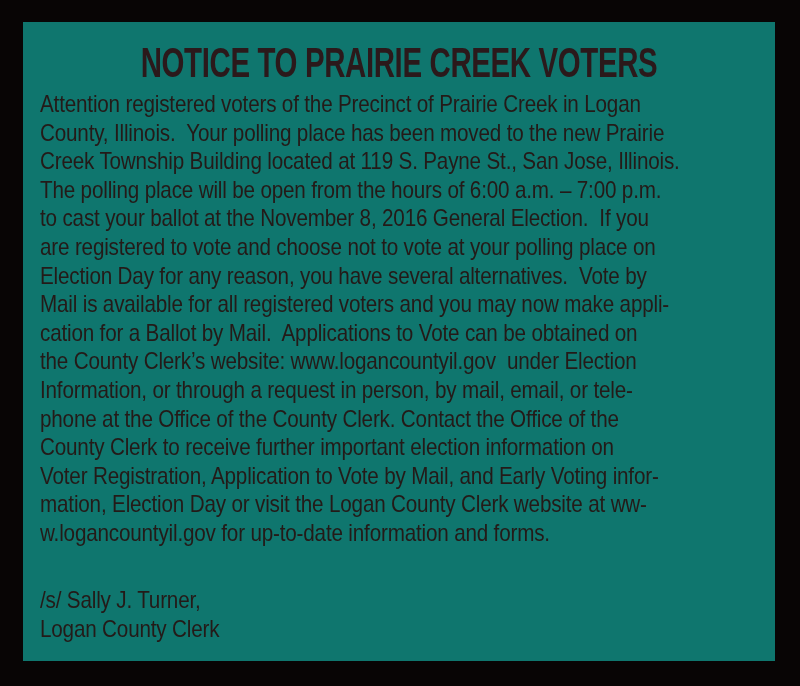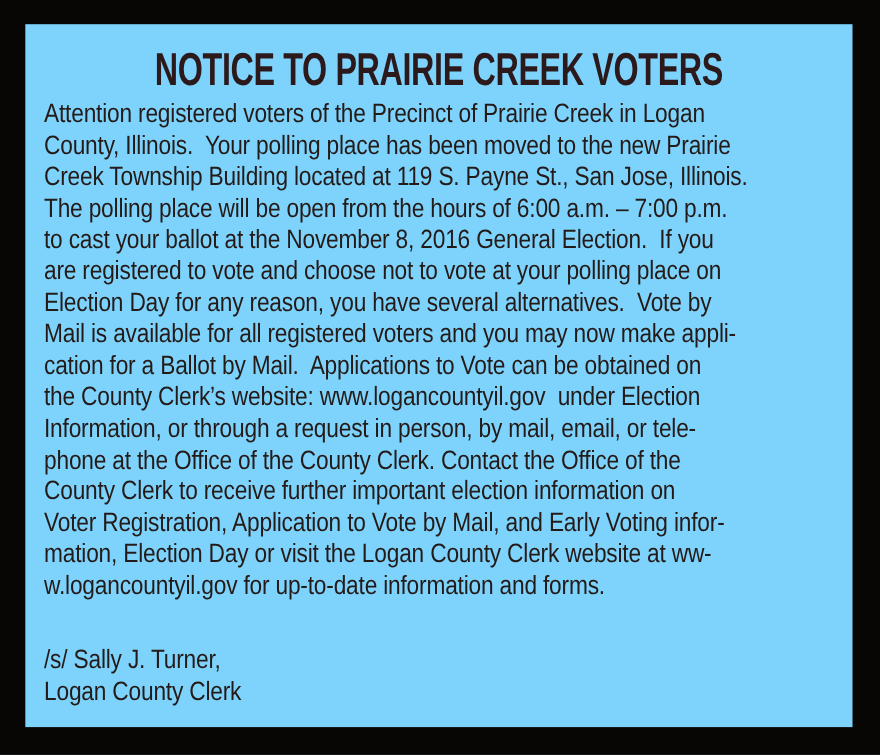--- a/index.html
+++ b/index.html
@@ -14,21 +14,21 @@
     background: #080505;
     overflow: hidden;
     font-family: "Liberation Sans", "DejaVu Sans", sans-serif;
   }
   .panel {
     position: absolute;
     left: 23px;
     top: 22px;
     width: 752px;
     height: 639px;
-    background: #7dd3fc;
+    background: #0f766e;
   }
   .title-wrap {
     position: absolute;
     top: 20px;
     left: 0;
     width: 100%;
     text-align: center;
     line-height: 1;
   }
   .title {

